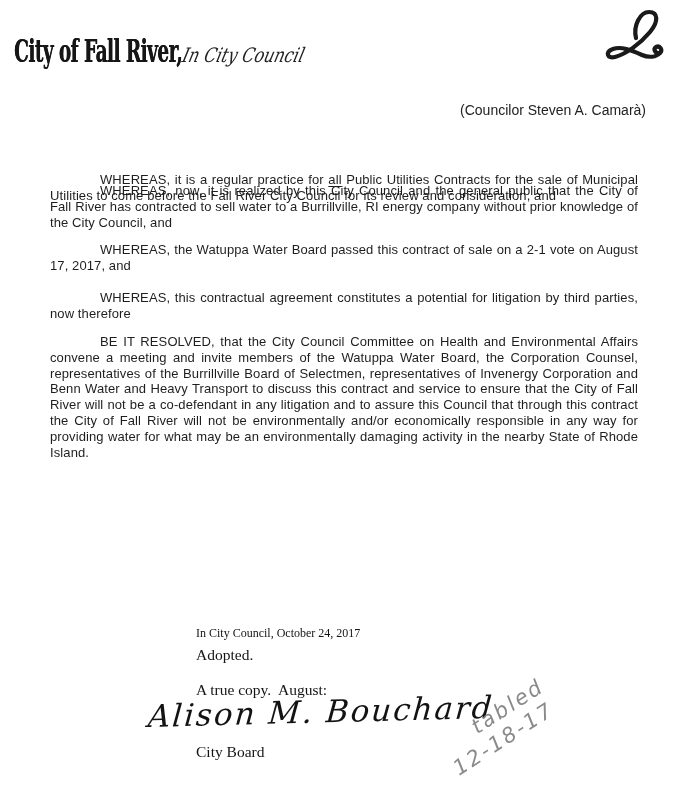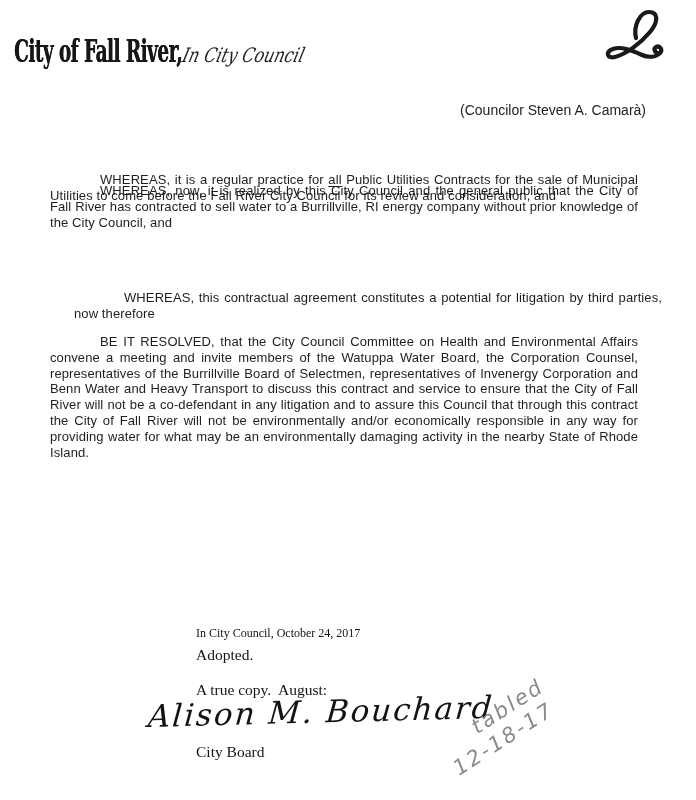--- a/index.html
+++ b/index.html
@@ -85,21 +85,21 @@
     font-size: 13px;
     line-height: 15.8px;
     letter-spacing: 0.1px;
     color: #1e1e1e;
     text-align: justify;
     text-indent: 50px;
   }
   .p1 { top: 136px; margin-top: 36px; }
   .p2 { top: 183px; }
   .p3 { top: 242px; }
-  .p4 { top: 290px; margin-left: 24px; }
+  .p4 { top: 290px; }
   .p5 { top: 334px; }
   .u-word { text-decoration: underline; text-underline-offset: 2px; }
 
   
   .serif { font-family: "Liberation Serif", serif; color: #141414; }
   .closing-council { left: 196px; top: 626px; font-size: 12px; }
   .closing-adopted { left: 196px; top: 646px; font-size: 15.5px; }
   .attest-line     { left: 196px; top: 681px; font-size: 15.5px; white-space: pre-wrap; }
 
   .signature {
@@ -146,20 +146,21 @@
                C 65 46, 62 41, 58 43 C 55 45, 57 50, 62 49" fill="none" stroke="#1a1a1a" stroke-width="4.2" stroke-linecap="round" stroke-linejoin="round"></path>
     </svg>
   </div>
 
   <div class="abs attribution">(Councilor Steven A. Camarà)</div>
 
   <div class="abs para p1"><span>WHEREAS, it is a regular practice for </span><span class="u-word">all</span><span> Public Utilities Contracts for the sale of Municipal Utilities to come before the Fall River City Council for its review and consideration, and</span></div>
 
   <div class="abs para p2">WHEREAS, now, it is realized by this City Council and the general public that the City of Fall River has contracted to sell water to a Burrillville, RI energy company without prior knowledge of the City Council, and</div>
 
+  <div class="abs para p3">WHEREAS, the Watuppa Water Board passed this contract of sale on a 2-1 vote on August 17, 2017, and</div>
 
   <div class="abs para p4">WHEREAS, this contractual agreement constitutes a potential for litigation by third parties, now therefore</div>
 
   <div class="abs para p5">BE IT RESOLVED, that the City Council Committee on Health and Environmental Affairs convene a meeting and invite members of the Watuppa Water Board, the Corporation Counsel, representatives of the Burrillville Board of Selectmen, representatives of Invenergy Corporation and Benn Water and Heavy Transport to discuss this contract and service to ensure that the City of Fall River will not be a co-defendant in any litigation and to assure this Council that through this contract the City of Fall River will not be environmentally and/or economically responsible in any way for providing water for what may be an environmentally damaging activity in the nearby State of Rhode Island.</div>
 
   <div class="abs serif closing-council">In City Council, October 24, 2017</div>
   <div class="abs serif closing-adopted">Adopted.</div>
   <div class="abs serif attest-line">A true copy.  August:</div>
 
   <div class="abs signature">Alison M. Bouchard</div>

